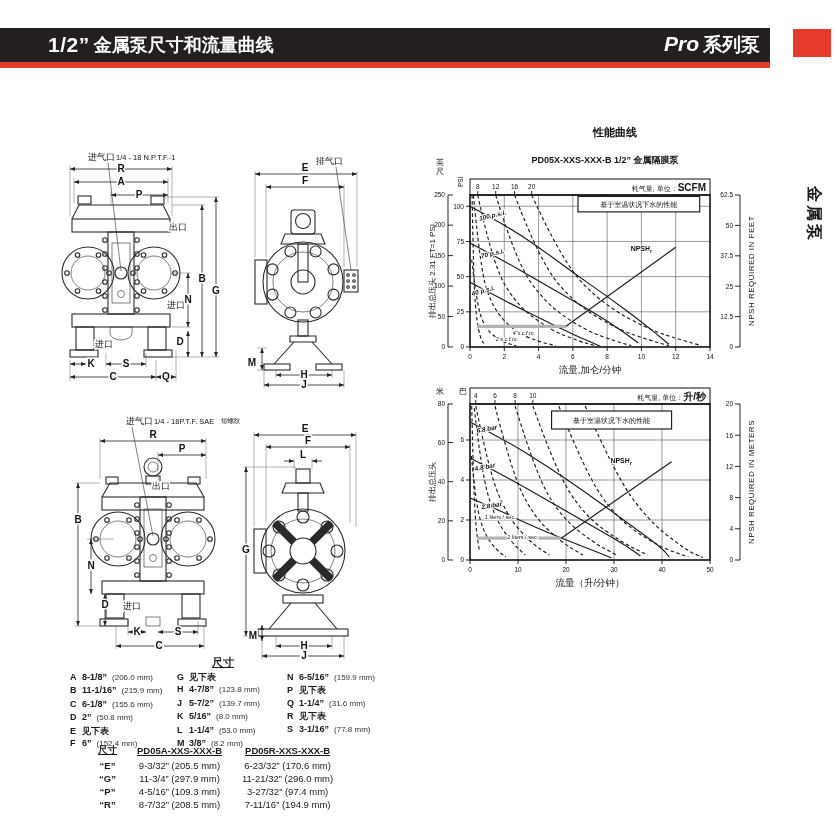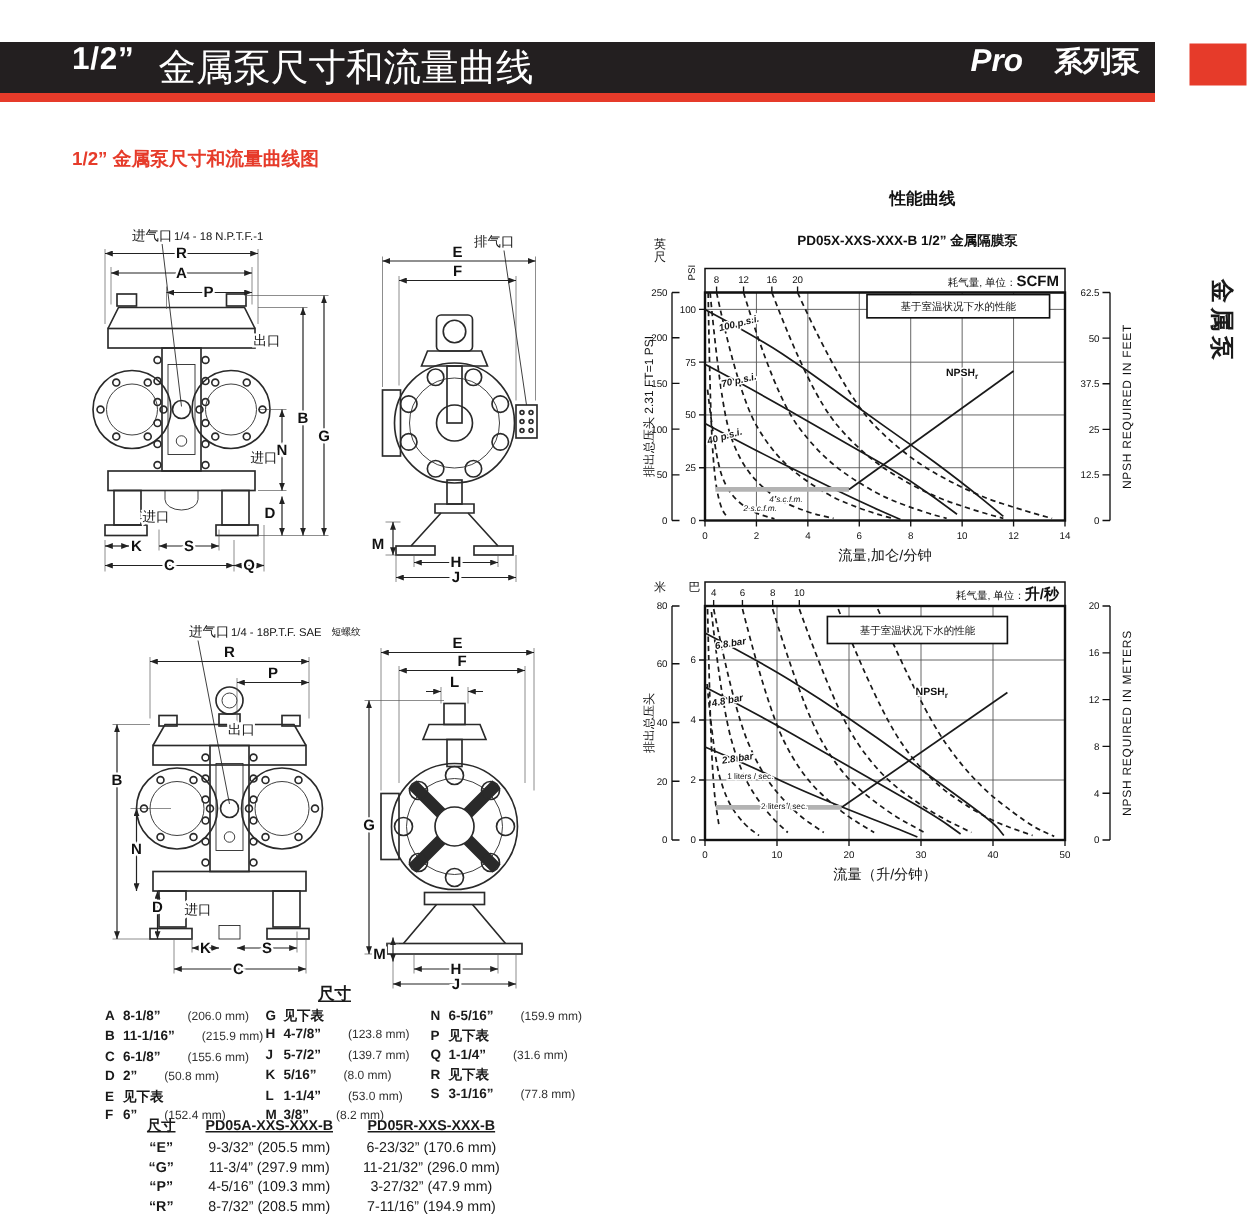--- a/index.html
+++ b/index.html
@@ -1,26 +1,26 @@
 <!DOCTYPE html>
 <html><head>
 <meta charset="utf-8">
 <style>
 *{margin:0;padding:0;box-sizing:border-box}
 html,body{background:#fff}
 .page{position:relative;width:837px;height:820px;background:#fff;overflow:hidden;
   font-family:"Liberation Sans","DejaVu Sans",sans-serif;color:#1a1a1a}
 
 .topbar{position:absolute;left:0;top:28px;width:770px;height:40px;background:#231f20;
-  border-bottom:6px solid #e63b2a;color:#fff;display:flex;}
+  border-bottom:6px solid #e63b2a;color:#fff;display:flex;align-items:center}
 .topbar .t1{font-size:21px;font-weight:bold;margin-left:48px;letter-spacing:.5px}
-.topbar .t2{font-size:25px;font-weight:normal;margin-left:16px}
+.topbar .t2{font-size:18px;font-weight:bold;margin-left:4px}
 .brand{margin-left:auto;margin-right:10px;font-size:21px;font-weight:bold}
 .brand .bp{font-style:italic}
-.brand .bs{font-size:19px;margin-left:21px}
+.brand .bs{font-size:19px;margin-left:4px}
 .corner-tab{position:absolute;left:793px;top:29px;width:38px;height:28px;background:#e63b2a}
 .side-label{position:absolute;left:824px;top:186px;font-size:16px;font-weight:bold;
   transform:rotate(90deg);transform-origin:0 0;letter-spacing:3px;white-space:nowrap;color:#1a1a1a}
 .subtitle{position:absolute;left:48px;top:98px;color:#e63b2a;font-size:12.5px;font-weight:bold}
 
 .dwg{position:absolute}
 .art rect,.art path,.art circle,.art line{fill:none;stroke:#2a2a2a;stroke-width:1.1}
 .art .thin,.thin{stroke-width:.6!important}
 .dotc{fill:#2a2a2a;stroke:none!important}
 .dim path{stroke:#222;stroke-width:.8;fill:none}
@@ -48,40 +48,39 @@
 .footnote{position:absolute;left:483px;top:592px;font-size:9.5px;color:#222}
 
 .dims-title{position:absolute;left:148px;top:655px;width:150px;text-align:center;
   font-size:11px;font-weight:bold;text-decoration:underline}
 .dims-cols{position:absolute;left:70px;top:671px;width:330px}
 .dims-col{position:absolute;top:0;width:110px}
 #dcol0{left:0}#dcol1{left:107px}#dcol2{left:217px}
 .drow{font-size:9px;line-height:12.4px;white-space:nowrap}
 .dk{font-weight:bold;display:inline-block;width:12px}
 .dv{font-weight:bold}
-.dm{font-size:8px;color:#333;margin-left:18px}
+.dm{font-size:8px;color:#333;margin-left:5px}
 
 .model{position:absolute;left:88px;top:744px;border-collapse:collapse}
 .model th{font-size:9.5px;font-weight:bold;text-decoration:underline;padding:0 10px 2px 10px;text-align:center}
 .model td{font-size:9.5px;padding:0 10px;text-align:center;line-height:13px;white-space:nowrap}
 .model td:first-child{font-weight:bold}
 </style>
 </head>
 <body>
 
 <div class="page">
 
   <div class="topbar">
     <span class="t1">1/2”</span>
     <span class="t2">金属泵尺寸和流量曲线</span>
     <span class="brand"><span class="bp">Pro</span><span class="bs">系列泵</span></span>
   </div>
   <div class="corner-tab"></div>
   <div class="side-label">金属泵</div>
-  <div class="subtitle">1/2” 金属泵尺寸和流量曲线图</div>
 
   <svg id="draw1" class="dwg" style="left:58px;top:124px" width="345" height="268" viewBox="0 0 345 268">
     <defs>
       <marker id="ar1" markerWidth="7" markerHeight="5" refX="6.5" refY="2.5" orient="auto-start-reverse">
         <path d="M0,0L6.5,2.5L0,5z" fill="#222"></path>
         </marker>
     </defs>
     <g class="art">
       <rect x="20" y="72" width="13" height="8"></rect>
         <rect x="93" y="72" width="13" height="8"></rect>
@@ -591,21 +590,21 @@
           <td>6-23/32” (170.6 mm)</td>
         </tr>
         <tr>
           <td>“G”</td>
           <td>11-3/4” (297.9 mm)</td>
           <td>11-21/32” (296.0 mm)</td>
         </tr>
         <tr>
           <td>“P”</td>
           <td>4-5/16” (109.3 mm)</td>
-          <td>3-27/32” (47.9 mm)</td>
+          <td>3-27/32” (97.4 mm)</td>
         </tr>
         <tr>
           <td>“R”</td>
           <td>8-7/32” (208.5 mm)</td>
           <td>7-11/16” (194.9 mm)</td>
         </tr>
       </tbody>
   </table>
 
 </div>

